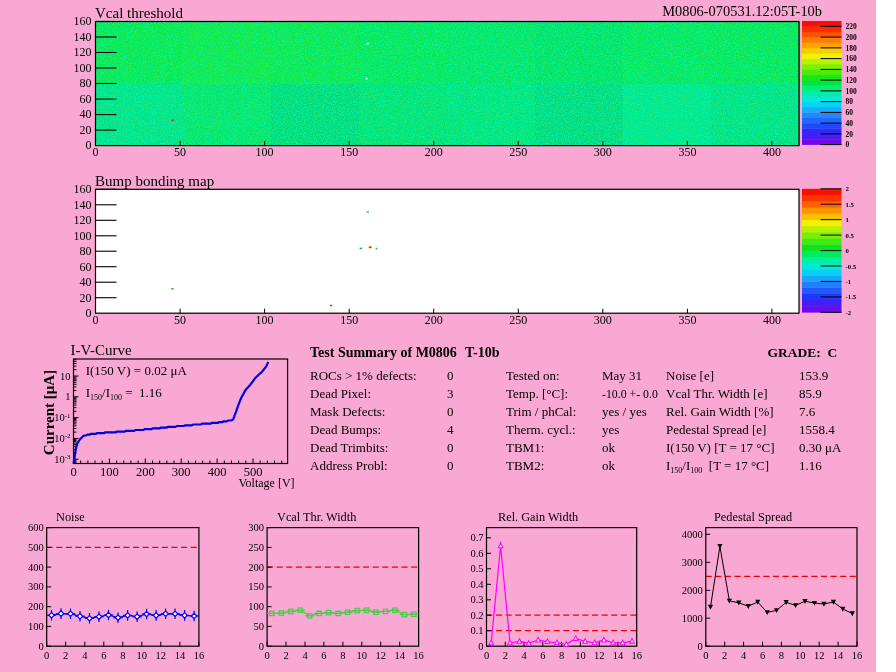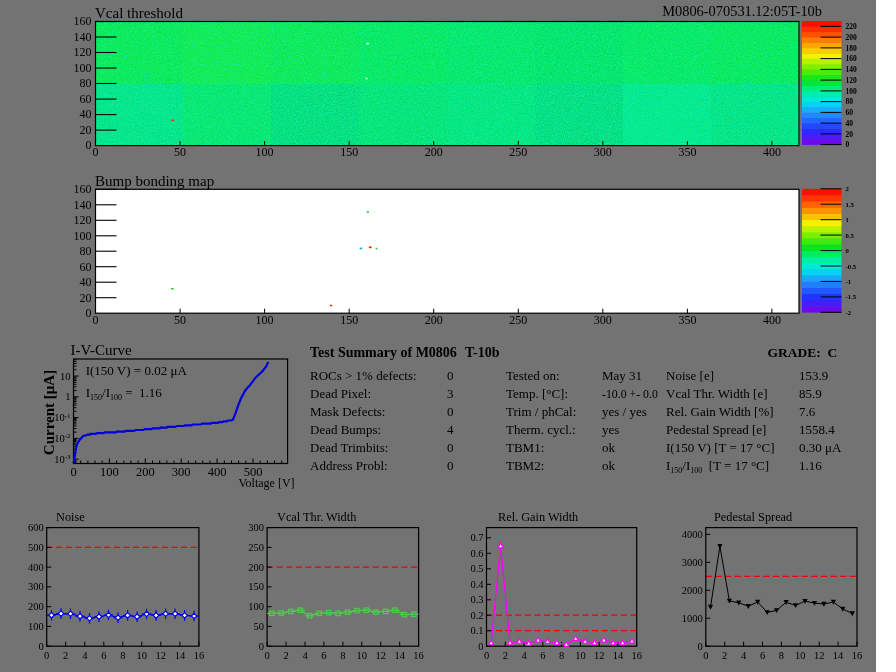--- a/index.html
+++ b/index.html
@@ -1,16 +1,16 @@
 <!DOCTYPE html>
 <html><head>
 <meta charset="utf-8">
 <style>
 html,body{margin:0;padding:0;background:#fff;}
-#c{position:relative;width:876px;height:672px;background:#737373;overflow:hidden;}
+#c{position:relative;width:876px;height:672px;background:#f9a8d4;overflow:hidden;}
 text{font-family:"Liberation Serif",serif;fill:#000;}
 </style>
 </head>
 <body>
 <div id="c">
 <svg width="896" height="672" viewBox="0 0 896 672" xmlns="http://www.w3.org/2000/svg">
 <defs>
 <filter id="nzA" x="0" y="0" width="100%" height="100%">
 <feTurbulence type="fractalNoise" baseFrequency="0.9" numOctaves="2" seed="11"></feTurbulence>
 <feColorMatrix type="matrix" values="0 0 0 0 0  0 0 0 0 0.96  0 0 0 0 0.62  0 0 0 1.9 -0.75"></feColorMatrix>

